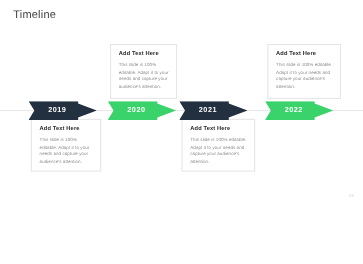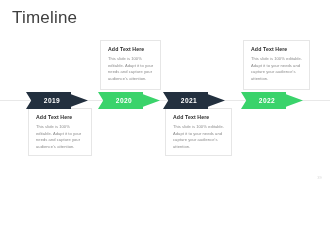--- a/index.html
+++ b/index.html
@@ -23,21 +23,21 @@
     height: 186px;
     background: #ffffff;
     overflow: hidden;
   }
 
   
   #slide-title {
     position: absolute;
     left: 12px;
     top: 8px;
-    font-size: 17px;
+    font-size: 10px;
     font-weight: 400;
     color: #3f3f3f;
     letter-spacing: 0.2px;
     white-space: nowrap;
   }
 
   
   .timeline-axis {
     position: absolute;
     left: 0;

